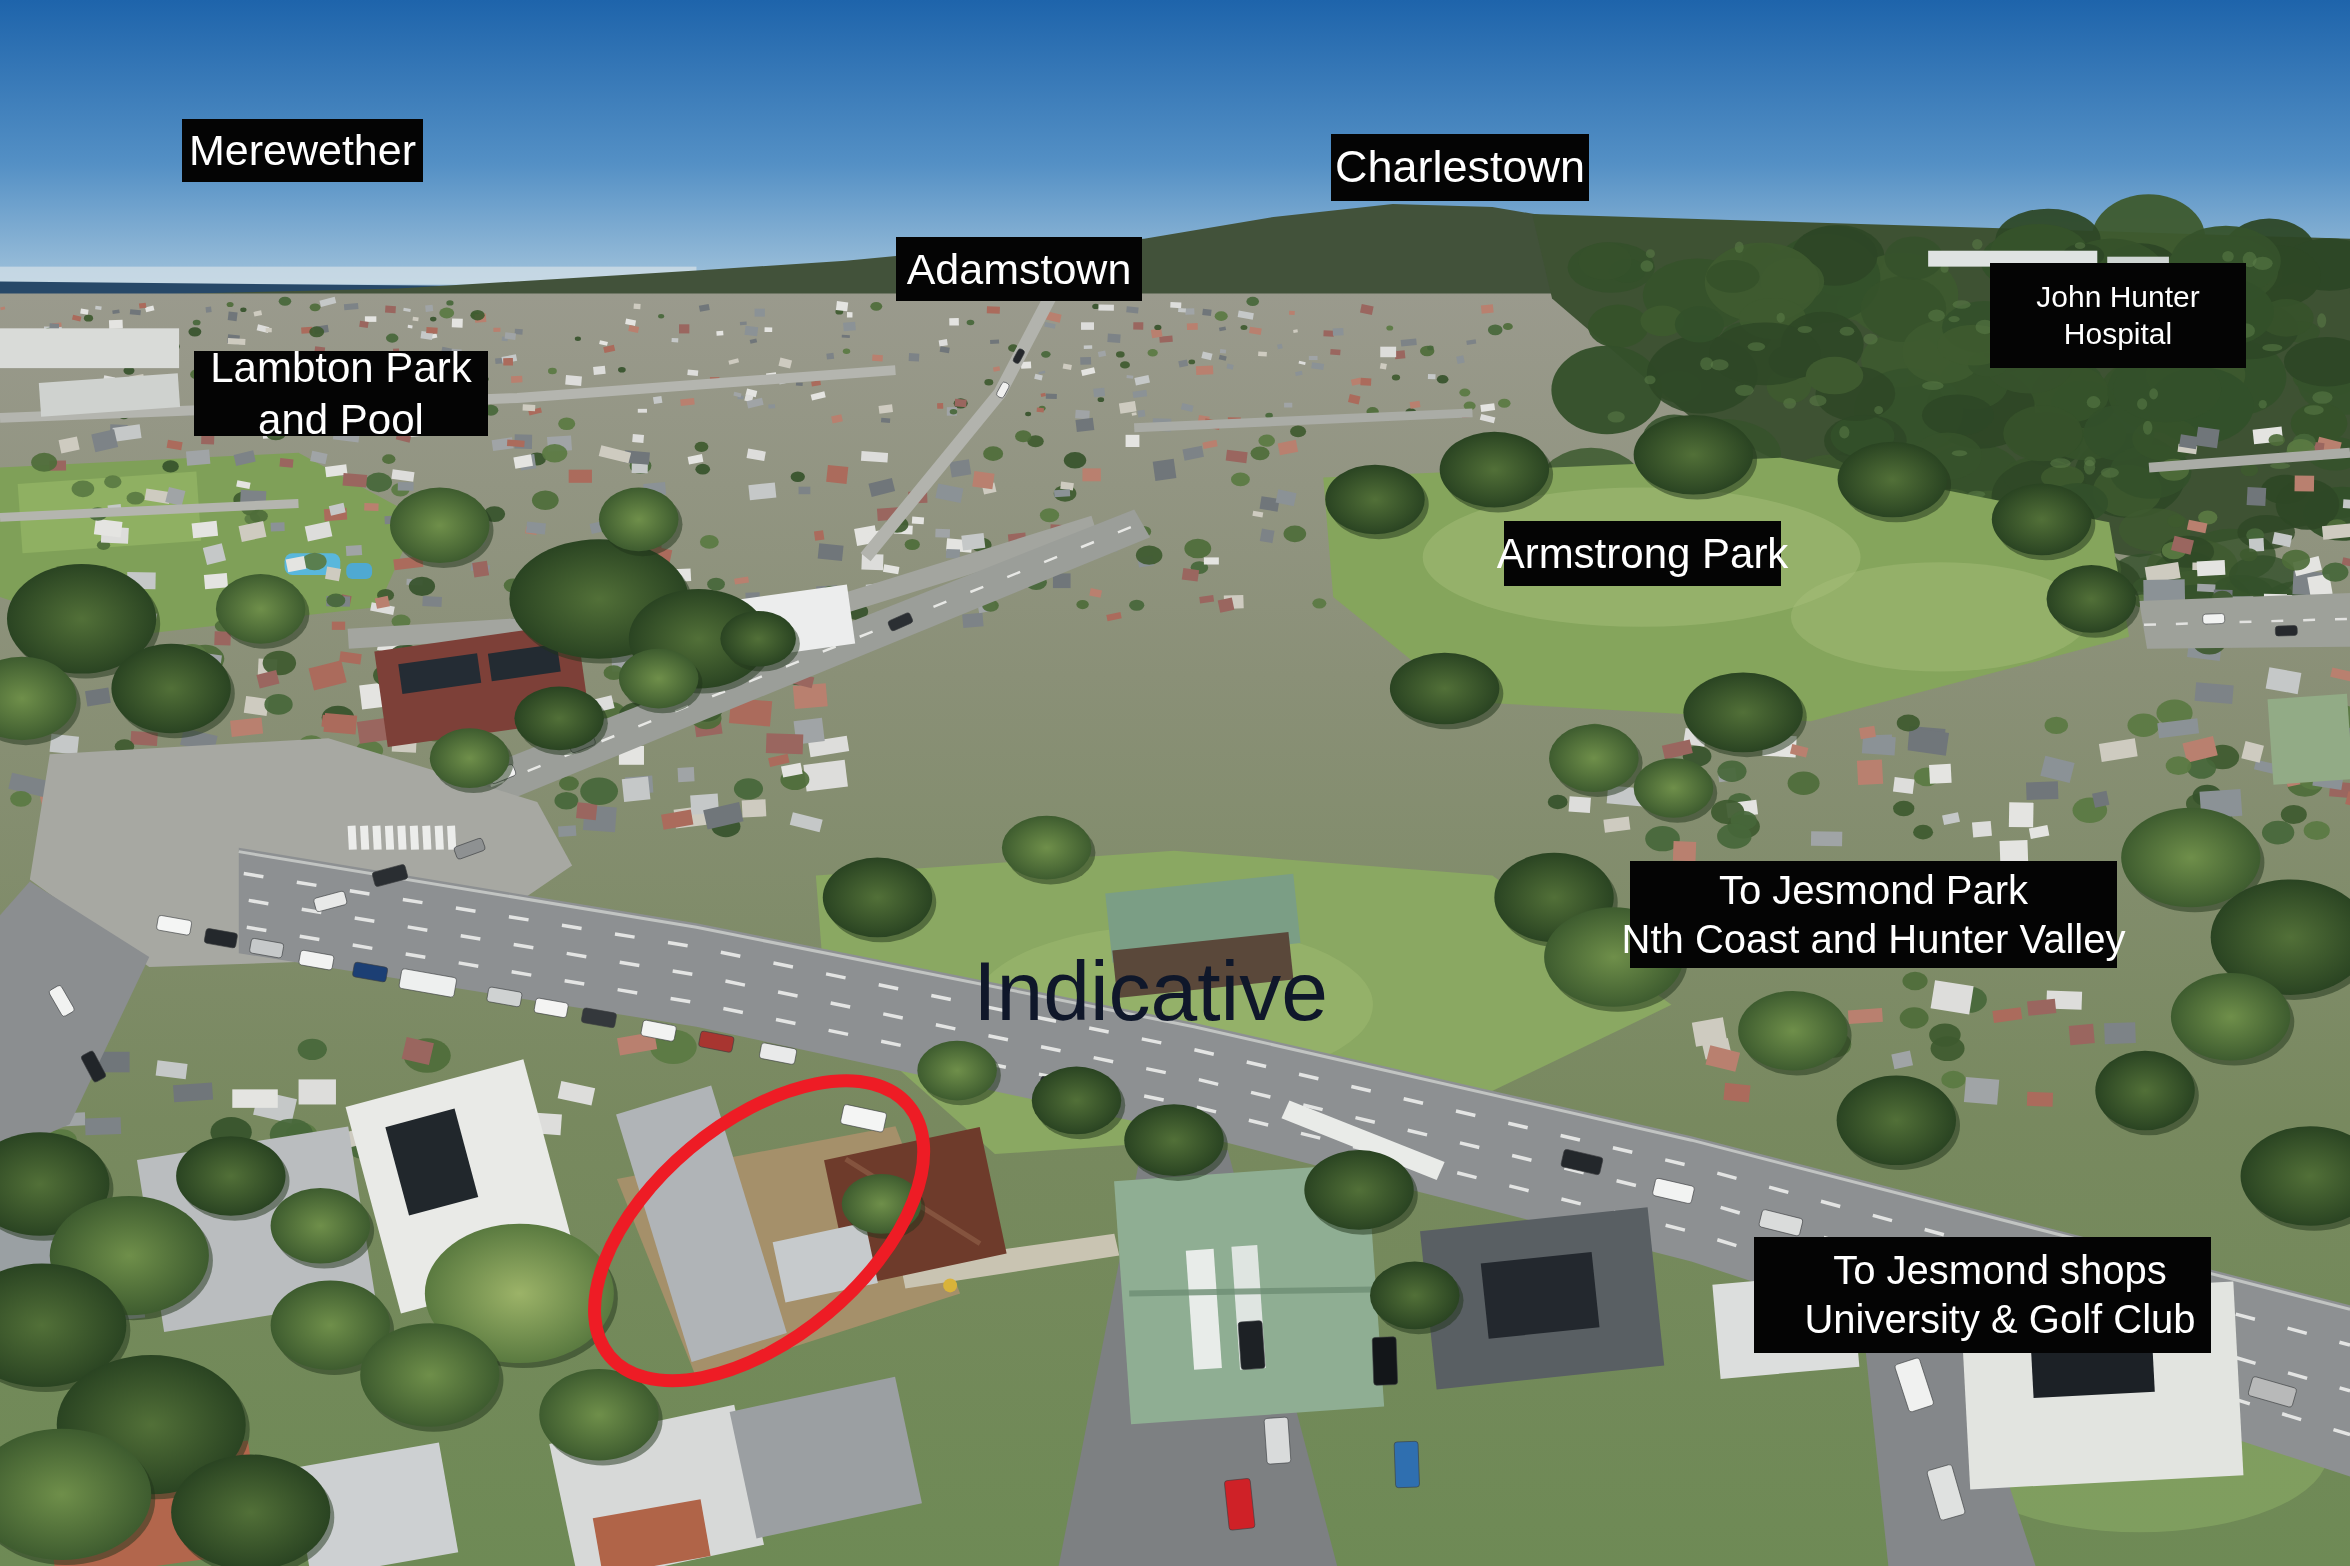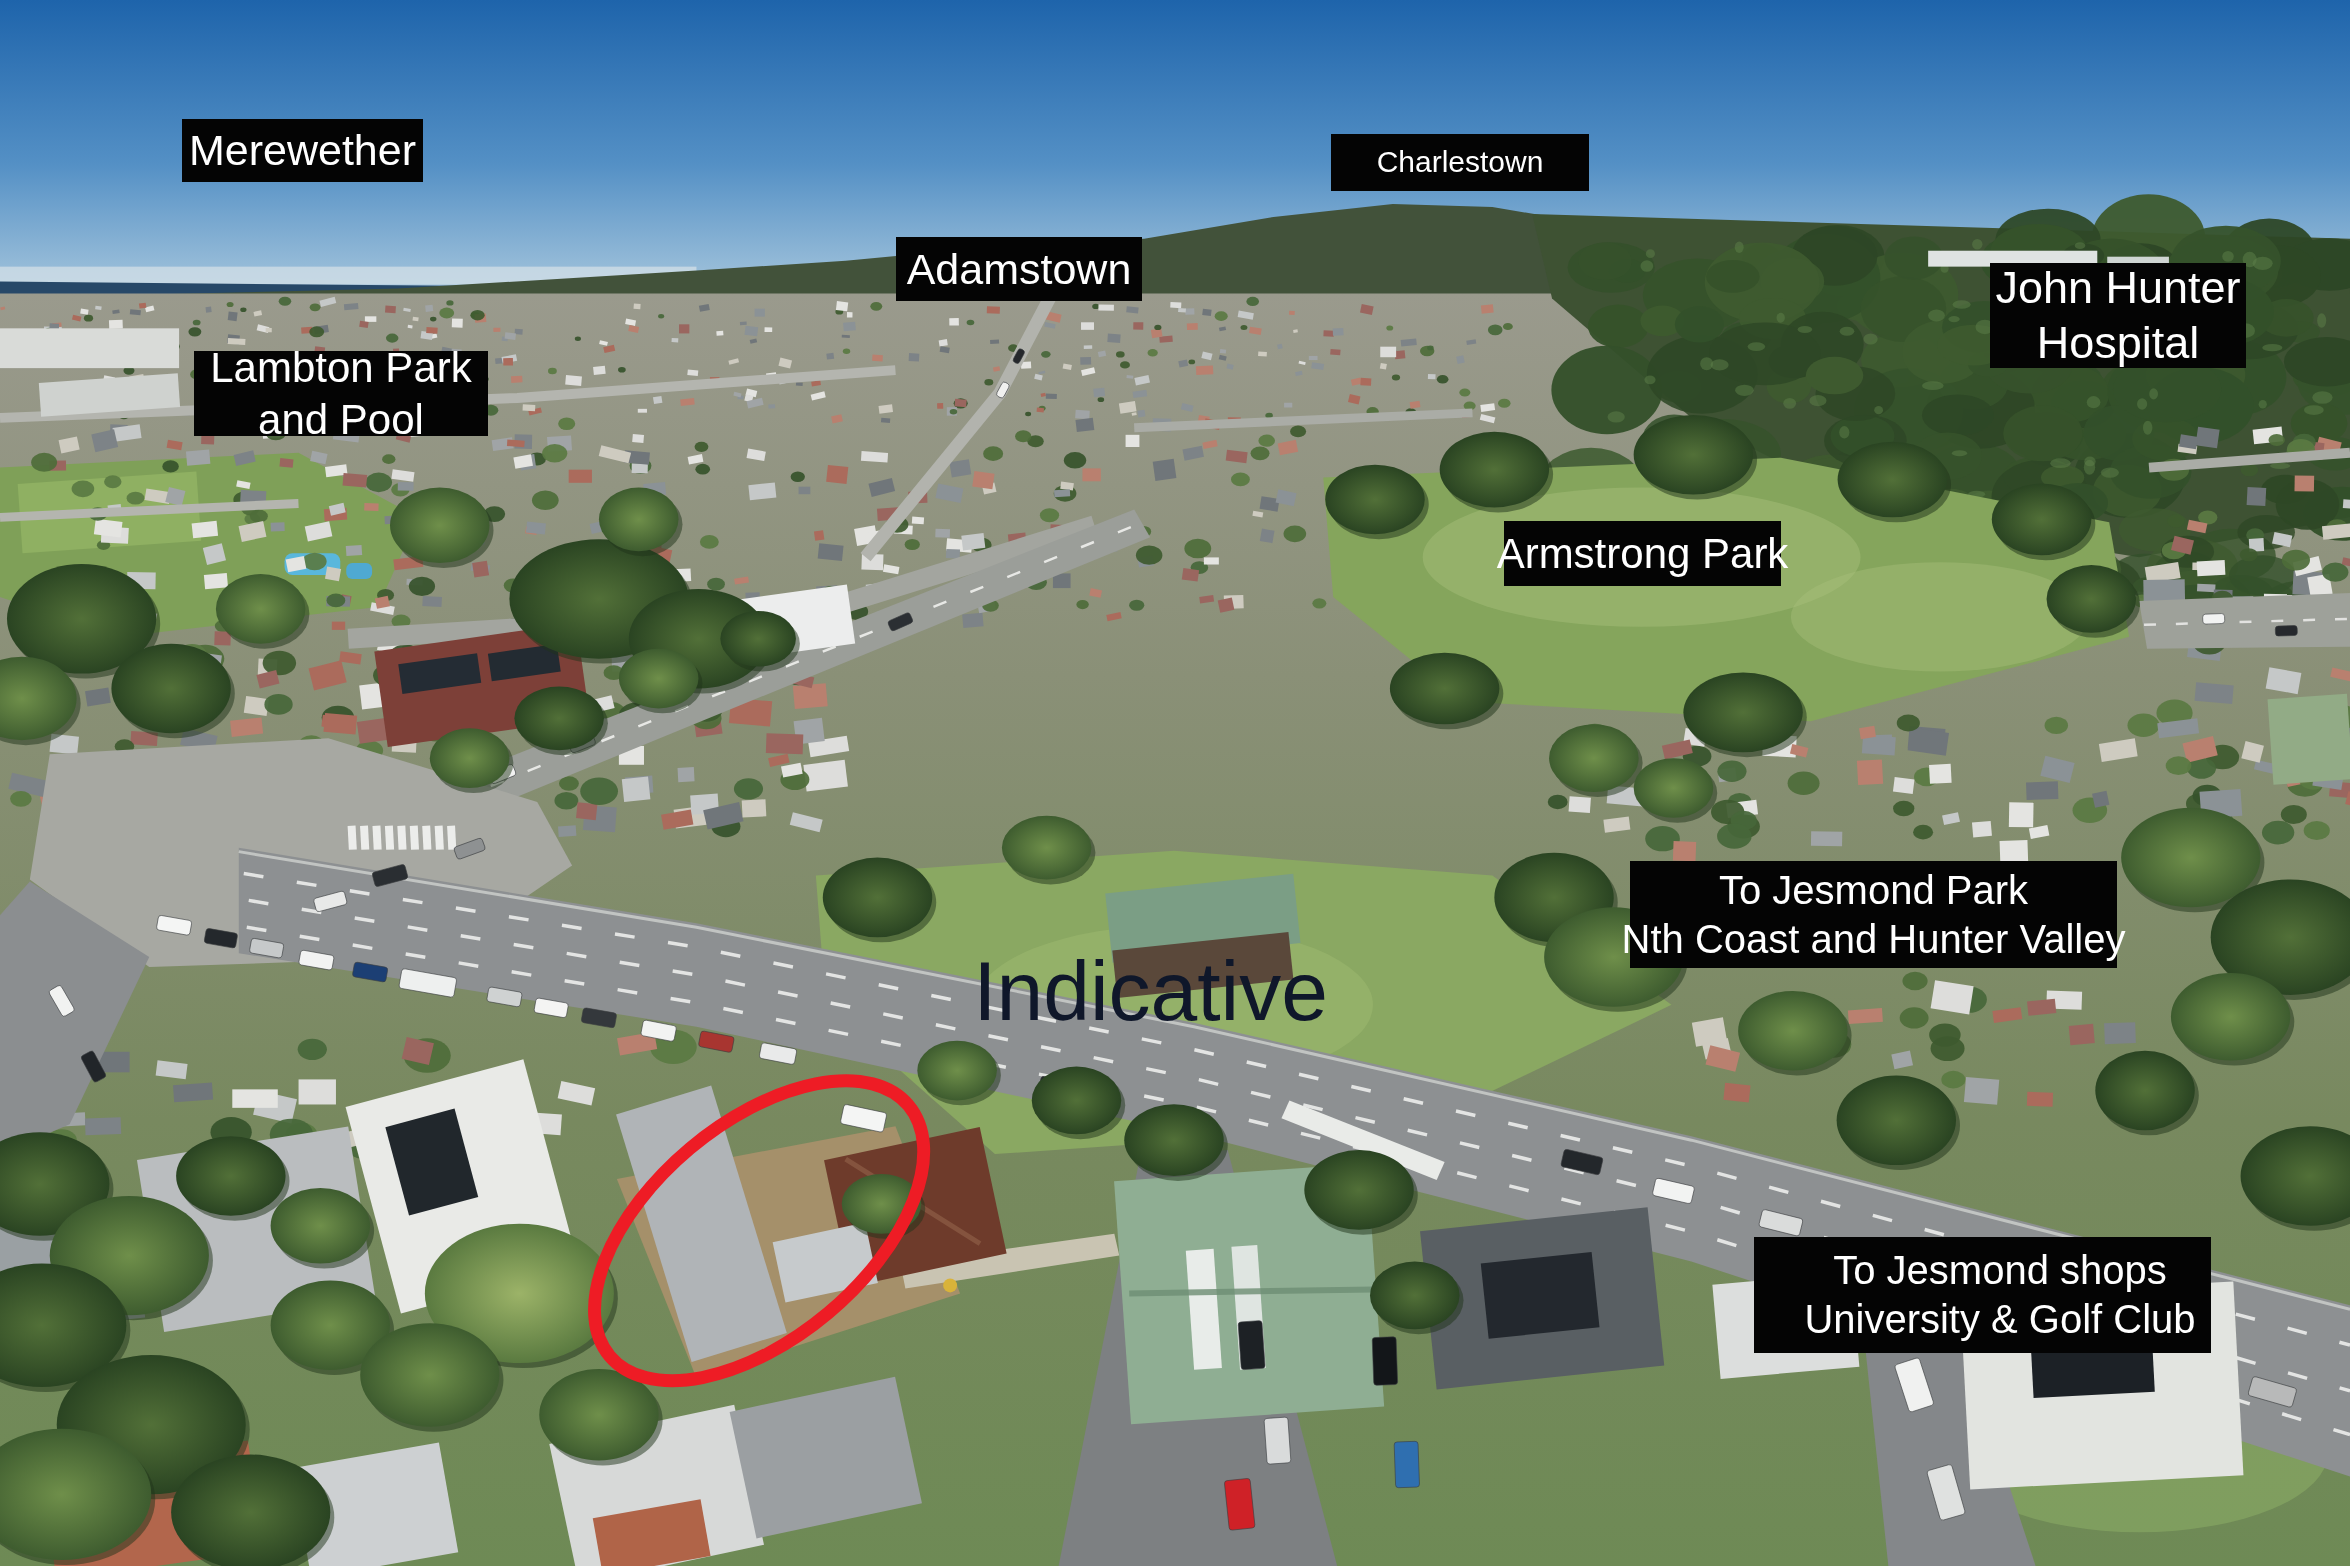--- a/index.html
+++ b/index.html
@@ -5,23 +5,23 @@
   html,body{margin:0;padding:0;background:#222;}
   .stage{position:relative;width:2350px;height:1566px;overflow:hidden;
          font-family:"Liberation Sans",sans-serif;background:#6e8a55;}
   svg.scene{position:absolute;left:0;top:0;z-index:1;display:block;}
   svg.overlay{position:absolute;left:0;top:0;z-index:5;pointer-events:none;}
 
   .loc{position:absolute;background:#040404;color:#fff;display:flex;flex-direction:column;
        align-items:center;justify-content:center;text-align:right;line-height:1.22;z-index:15;}
   .loc span{display:block;white-space:nowrap;}
   #lb-merewether{left:182px;top:119px;width:241px;height:63px;font-size:43px;}
-  #lb-charlestown{left:1331px;top:134px;width:258px;height:57px;font-size:30px;}
+  #lb-charlestown{left:1331px;top:134px;width:258px;height:67px;font-size:45px;}
   #lb-adamstown{left:896px;top:237px;width:246px;height:64px;font-size:43px;}
-  #lb-jhh{left:1990px;top:263px;width:256px;height:105px;font-size:45px;}
+  #lb-jhh{left:1990px;top:263px;width:256px;height:105px;font-size:30px;}
   #lb-lambton{left:194px;top:351px;width:294px;height:85px;font-size:42px;}
   #lb-armstrong{left:1504px;top:521px;width:277px;height:65px;font-size:42px;}
   #lb-jpark{left:1630px;top:861px;width:487px;height:107px;font-size:40px;}
   #lb-jshops{left:1754px;top:1237px;width:422px;height:116px;font-size:40px;padding-left:35px;}
 
   #indicative{position:absolute;left:920px;top:947px;width:408px;z-index:14;
               color:#0f172a;font-size:84px;line-height:1.07;text-align:right;}
   #indicative span{display:block;}
 
   #logo{position:absolute;left:0;top:945px;width:617px;height:418px;z-index:13;color:#fff;}

